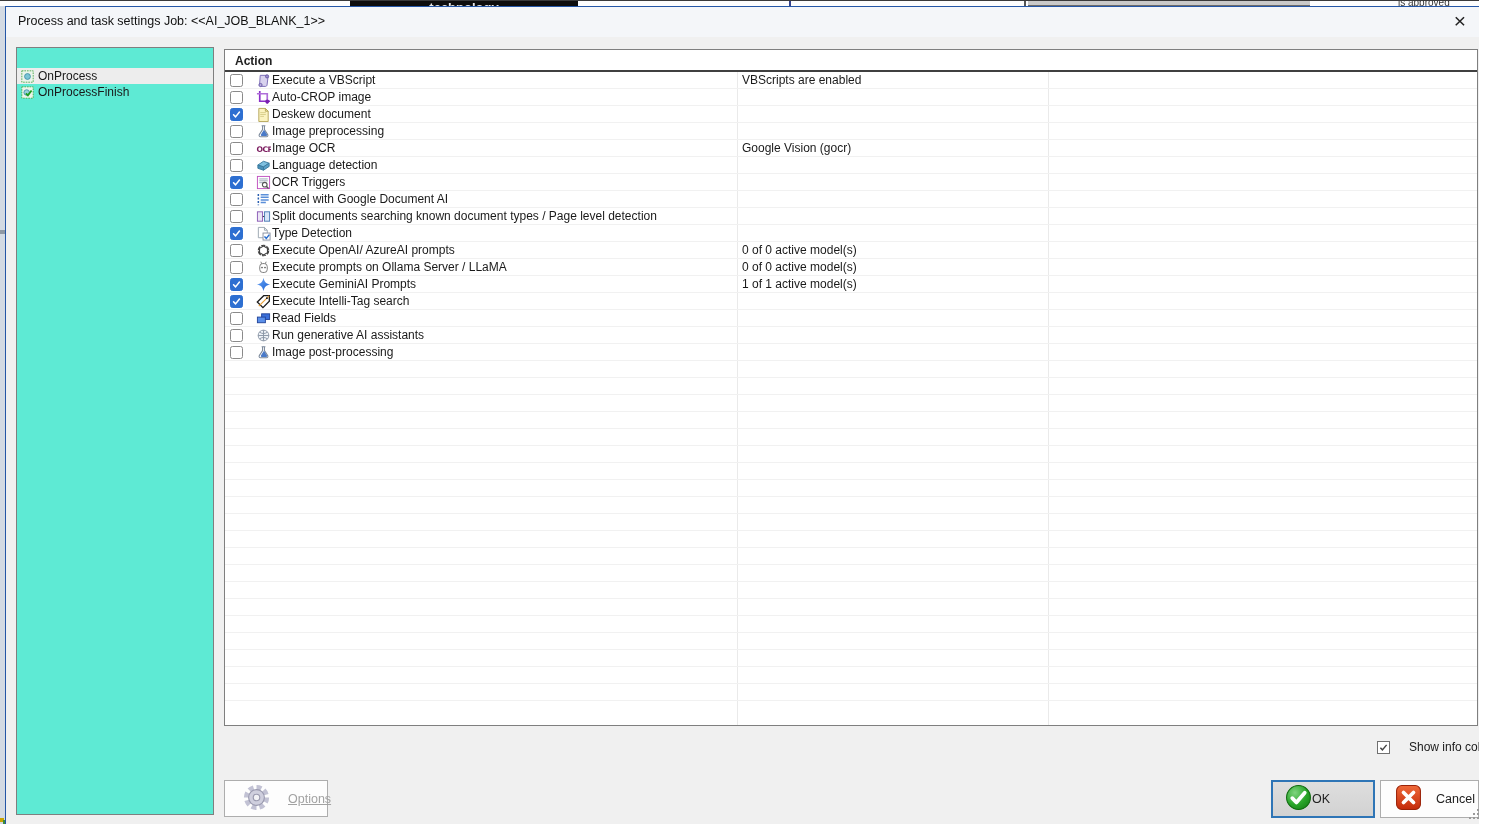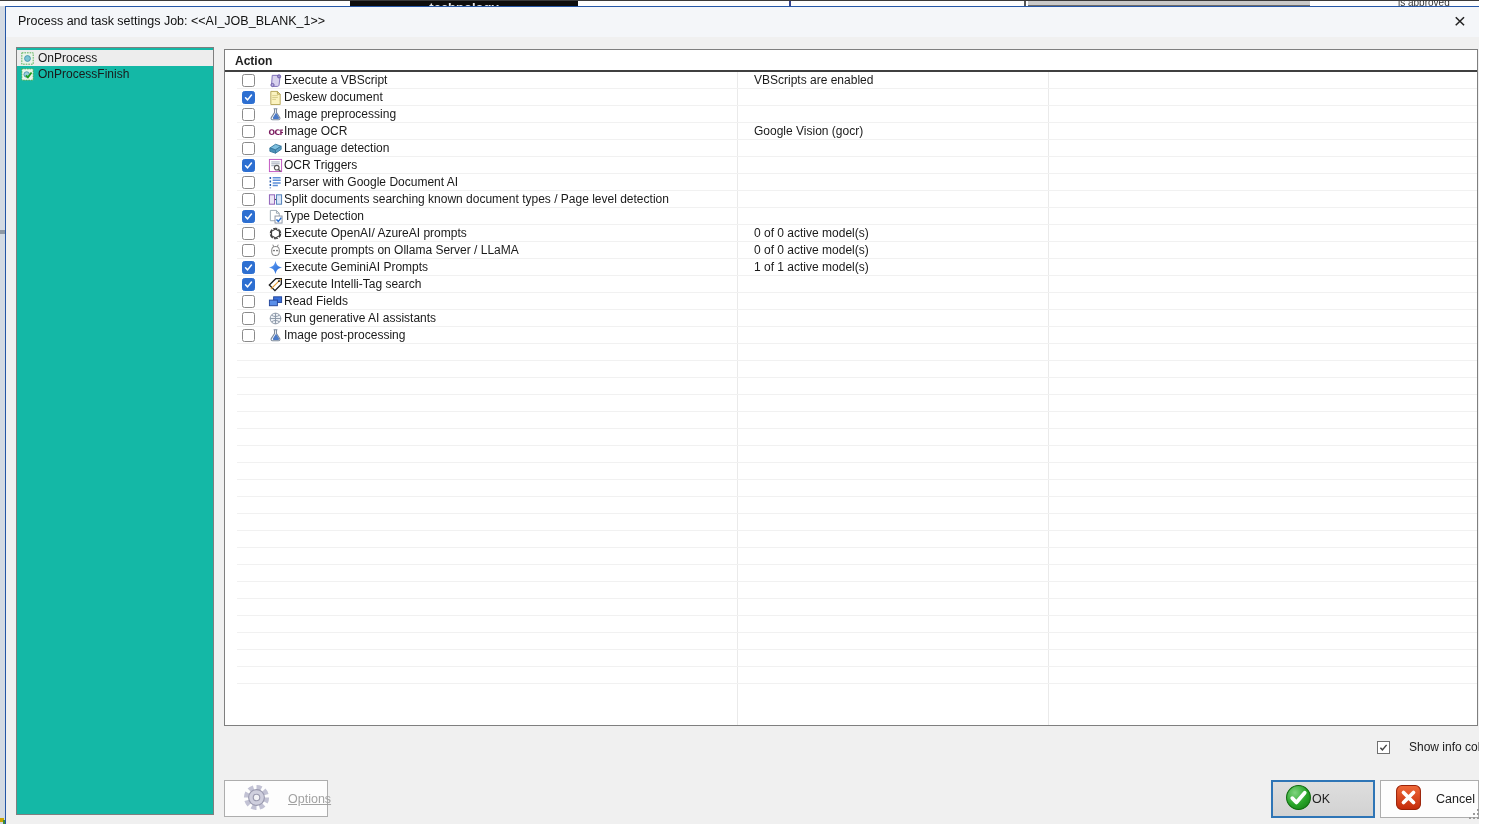--- a/index.html
+++ b/index.html
@@ -22,32 +22,32 @@
 
   
   .dialog{position:absolute;left:5px;top:6px;width:1480px;height:818px;background:#f0f0f0;
           border:1px solid #2456a6;border-bottom:none;}
   .titlebar{position:absolute;left:0;top:0;width:100%;height:30px;background:#f4f6f9;}
   .title{position:absolute;left:12px;top:7px;font-size:12.5px;color:#111;white-space:nowrap;}
   .close{position:absolute;right:10px;top:1px;width:28px;height:26px;font-size:21px;color:#222;
          text-align:center;line-height:26px;cursor:pointer;}
 
   
-  .listbox{position:absolute;left:10px;top:40px;width:198px;height:768px;background:#14b8a6;border:1px solid #7f7f7f;padding-top:2px;}
+  .listbox{position:absolute;left:10px;top:40px;width:198px;height:768px;background:#5eead4;border:1px solid #7f7f7f;padding-top:20px;}
   .tree-item{height:16px;display:flex;align-items:center;gap:4px;padding-left:4px;white-space:nowrap;cursor:default;}
   .tree-item.selected{background:#ededed;}
   .tree-item svg{width:13px;height:13px;flex:0 0 13px;}
 
   
   .table{position:absolute;left:218px;top:42px;width:1254px;height:677px;background:#fff;border:1px solid #7f7f7f;}
   .thead{position:relative;height:22px;border-bottom:2px solid #404040;font-weight:bold;}
   .th-action{position:absolute;left:10px;top:0;line-height:22px;color:#222;}
   .th-info-cell{position:absolute;left:512px;top:0;width:312px;height:22px;background:#d9eaf8;}
   .th-info-cell span{margin-left:5px;line-height:22px;color:#222;display:inline-block;}
-  .tbody{position:absolute;left:0;top:22px;right:0;bottom:0;overflow:hidden;padding-left:12px;}
+  .tbody{position:absolute;left:0;top:22px;right:0;bottom:0;overflow:hidden;}
   .vline{position:absolute;top:0;bottom:0;width:1px;background:#eaeaea;}
   .vline.v1{left:512px;} .vline.v2{left:823px;}
   .trow{position:relative;height:17px;border-bottom:1px solid #f1f1f1;display:flex;align-items:center;}
   .trow .cb{margin-left:5px;flex:0 0 13px;}
   .trow .ricon{margin-left:13px;flex:0 0 15px;height:15px;display:flex;align-items:center;justify-content:flex-start;}
   .trow .ricon svg{width:15px;height:15px;}
   .trow .alabel{margin-left:1px;white-space:nowrap;color:#1a1a1a;}
   .trow .ilabel{position:absolute;left:517px;top:0;line-height:16px;white-space:nowrap;color:#1a1a1a;}
 
   
@@ -135,20 +135,31 @@
               <svg viewBox="0 0 16 16">
                 <path d="M4.5 2.5h6.5c1 0 1.8.8 1.8 1.8l-1 8.4c-.1.9-.8 1.6-1.7 1.6H5.5c-1 0-1.8-.8-1.7-1.8z" fill="#d8d2ee" stroke="#7a6bb5"></path>
                 <circle cx="11.8" cy="3.6" r="1.7" fill="#9b8fd0" stroke="#6a5aa5"></circle>
                 <circle cx="4.8" cy="12.8" r="1.7" fill="#b5aade" stroke="#6a5aa5"></circle>
               </svg>
             </span>
             <span class="alabel">Execute a VBScript</span>
             <span class="ilabel">VBScripts are enabled</span>
           </div>
           <div class="trow">
+            <span class="cb"></span>
+            <span class="ricon">
+              <svg viewBox="0 0 16 16">
+                <path d="M4 1v11h11" stroke="#8b2fc9" stroke-width="1.8" fill="none"></path>
+                <path d="M1 4h11v11" stroke="#b06fd9" stroke-width="1.8" fill="none"></path>
+                <circle cx="12" cy="12.2" r="2.1" fill="#7a1fb0"></circle>
+              </svg>
+            </span>
+            <span class="alabel">Auto-CROP image</span>
+          </div>
+          <div class="trow">
             <span class="cb checked">
               <svg viewBox="0 0 13 13">
                 <path d="M3 6.8l2.4 2.5L10 3.6" stroke="#fff" stroke-width="1.8" fill="none" stroke-linecap="round" stroke-linejoin="round"></path>
               </svg>
             </span>
             <span class="ricon">
               <svg viewBox="0 0 16 16">
                 <path d="M3 1.5h7l3 3v11H3z" fill="#fbf3c0" stroke="#b5a55a"></path>
                 <path d="M10 1.5v3h3z" fill="#efe49e" stroke="#b5a55a"></path>
                 <path d="M4.5 6h6M4.5 8h6M4.5 10h4" stroke="#d8cd8a" stroke-width="1"></path>
@@ -204,21 +215,21 @@
             <span class="alabel">OCR Triggers</span>
           </div>
           <div class="trow">
             <span class="cb"></span>
             <span class="ricon">
               <svg viewBox="0 0 16 16">
                 <path d="M2.5 2v12" stroke="#2a5fb0" stroke-width="1.6" stroke-dasharray="2.2 1.6"></path>
                 <path d="M5 2.8h8.5M5 5.6h8.5M5 8.4h8.5M5 11.2h5.5" stroke="#5b8fd9" stroke-width="1.6"></path>
               </svg>
             </span>
-            <span class="alabel">Parser with Google Document AI</span>
+            <span class="alabel">Cancel with Google Document AI</span>
           </div>
           <div class="trow">
             <span class="cb"></span>
             <span class="ricon">
               <svg viewBox="0 0 16 16">
                 <rect x="1.5" y="3" width="5.5" height="10" fill="#ece6f5" stroke="#8a5ab5"></rect>
                 <rect x="9" y="3" width="5.5" height="10" fill="#d8e6f8" stroke="#4a7ab5"></rect>
                 <path d="M7.3 8h1.4" stroke="#444" stroke-width="1.2"></path>
               </svg>
             </span>

